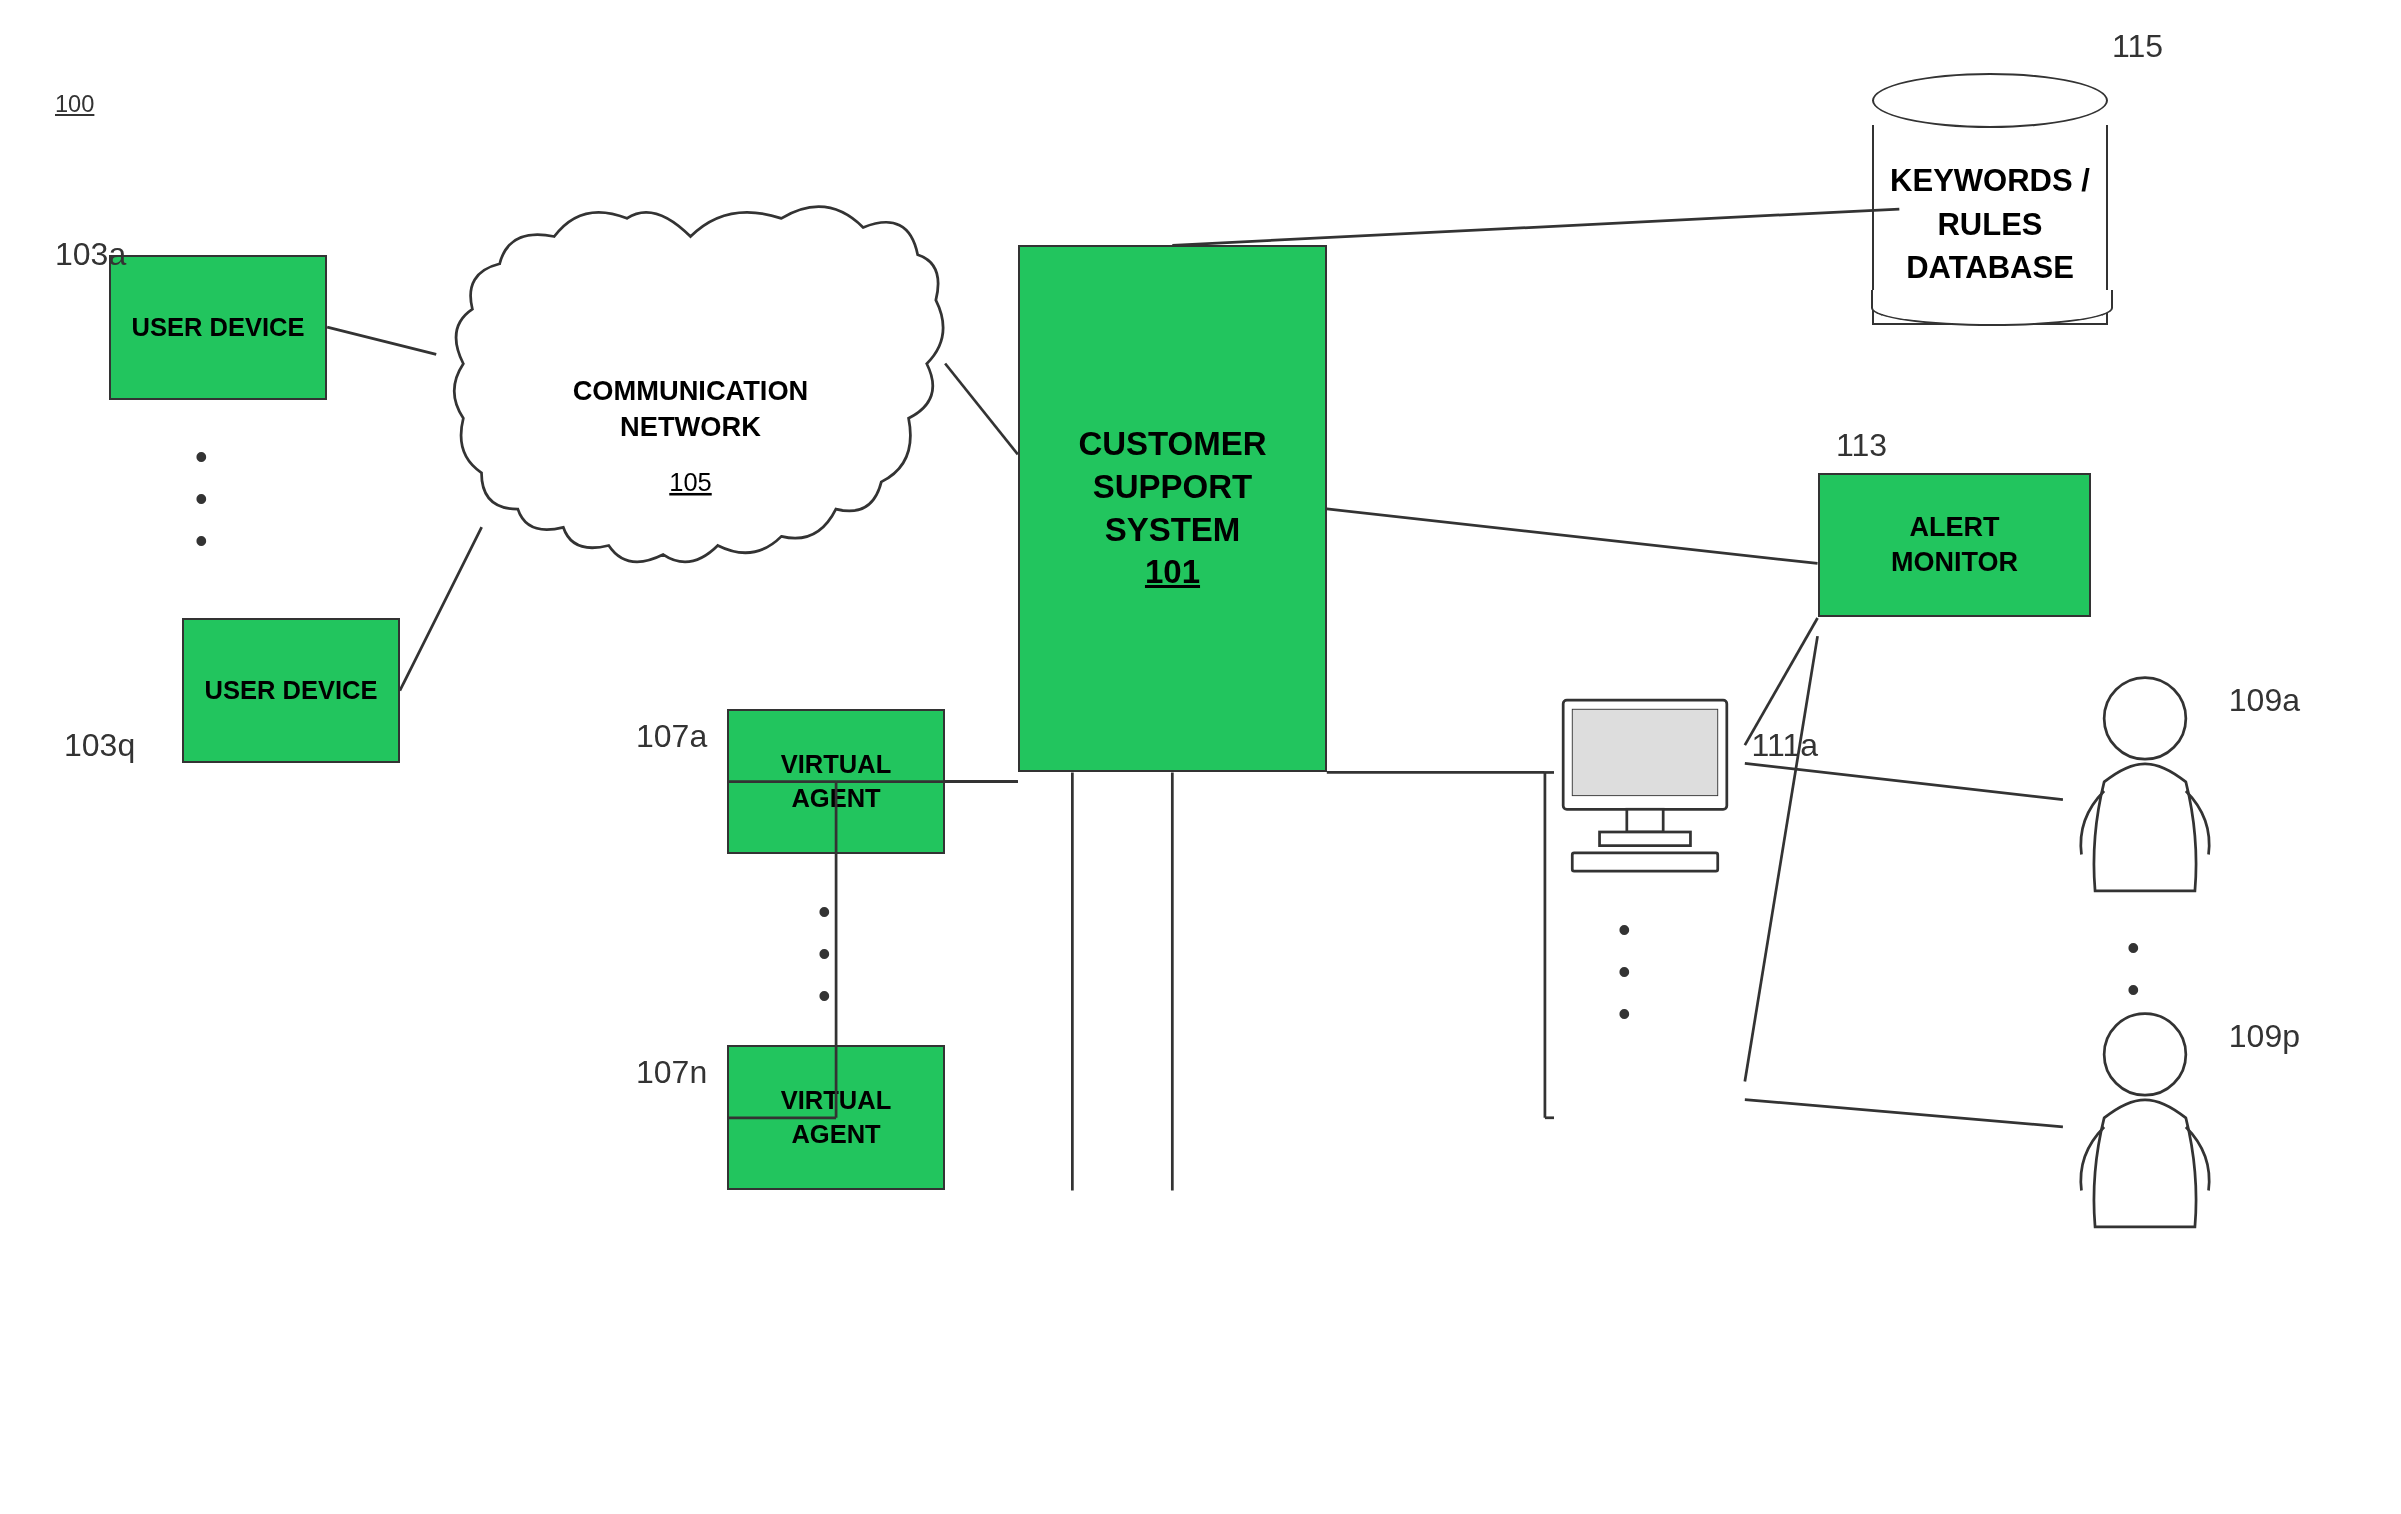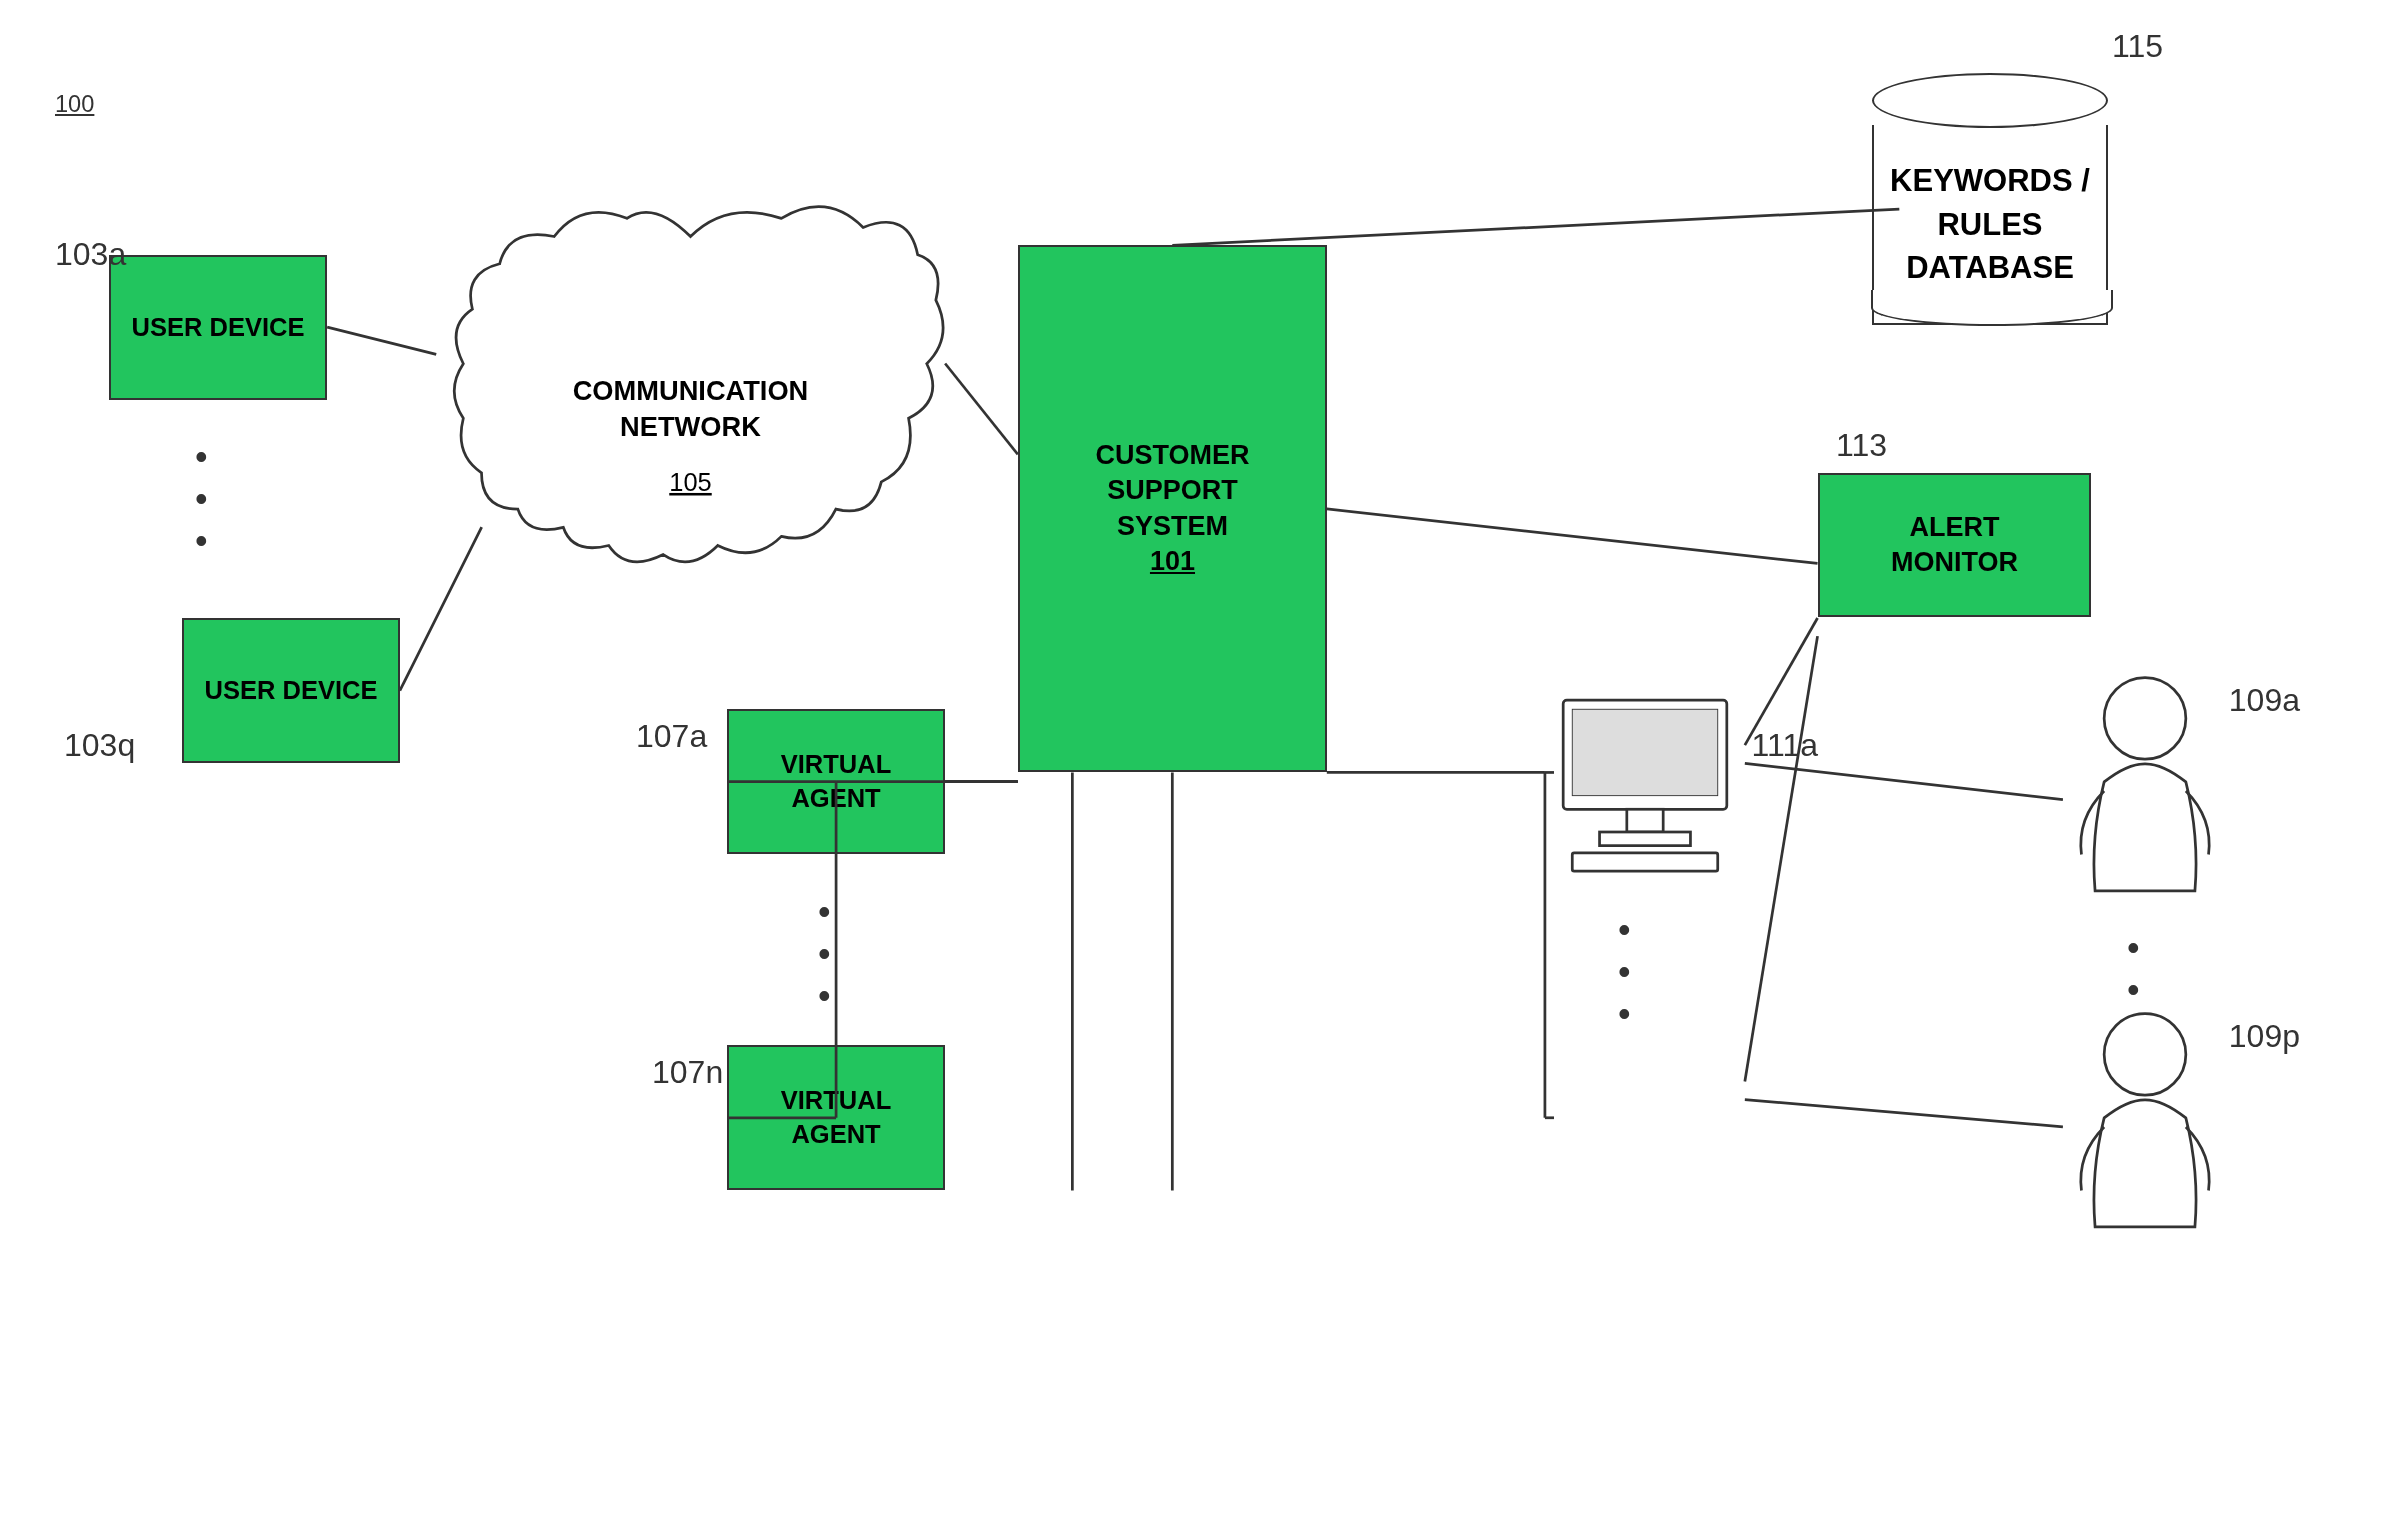--- a/index.html
+++ b/index.html
@@ -110,35 +110,35 @@
                Q30 100 70 90
                Q80 50 130 60
                Q160 20 210 40
                Q240 20 280 60Z" fill="white" stroke="#333" stroke-width="3"></path>
       <text x="280" y="240" text-anchor="middle" font-size="30" font-weight="bold" font-family="Arial">COMMUNICATION</text>
       <text x="280" y="280" text-anchor="middle" font-size="30" font-weight="bold" font-family="Arial">NETWORK</text>
       <text x="280" y="340" text-anchor="middle" font-size="28" font-family="Arial" text-decoration="underline">105</text>
     </svg>
   </div>
 
-  <div class="box" style="left:1018px; top:245px; width:309px; height:527px; font-size:27px;">
+  <div class="box" style="left:1018px; top:245px; width:309px; height:527px; font-size:33px;">
     <span>CUSTOMER<br>SUPPORT<br>SYSTEM<br><u>101</u></span>
   </div>
 
   <div class="box" style="left:727px; top:709px; width:218px; height:145px;">
     <span>VIRTUAL<br>AGENT</span>
   </div>
   <div class="label-plain" style="left:636px; top:718px;">107a</div>
 
   <div style="position:absolute; left:818px; top:891px; font-size:36px; color:#333;">•<br>•<br>•</div>
 
   <div class="box" style="left:727px; top:1045px; width:218px; height:145px;">
     <span>VIRTUAL<br>AGENT</span>
   </div>
-  <div class="label-plain" style="left:636px; top:1054px;margin-left:16px;">107n</div>
+  <div class="label-plain" style="left:636px; top:1054px;">107n</div>
 
   <div class="box" style="left:1818px; top:473px; width:273px; height:144px; font-size:27px;">
     <span>ALERT<br>MONITOR</span>
   </div>
   <div class="label-plain" style="left:1836px; top:427px;">113</div>
 
   <div style="position:absolute; left:1872px; top:73px;">
 
     <div class="db-top" style="width:236px; height:55px; border:2.7px solid #333; border-radius:50%; background:#fff; position:relative; z-index:2;"></div>
     <div style="width:236px; height:200px; border-left:2.7px solid #333; border-right:2.7px solid #333; border-bottom:2.7px solid #333; background:#fff; position:relative; margin-top:-2.7px;">

